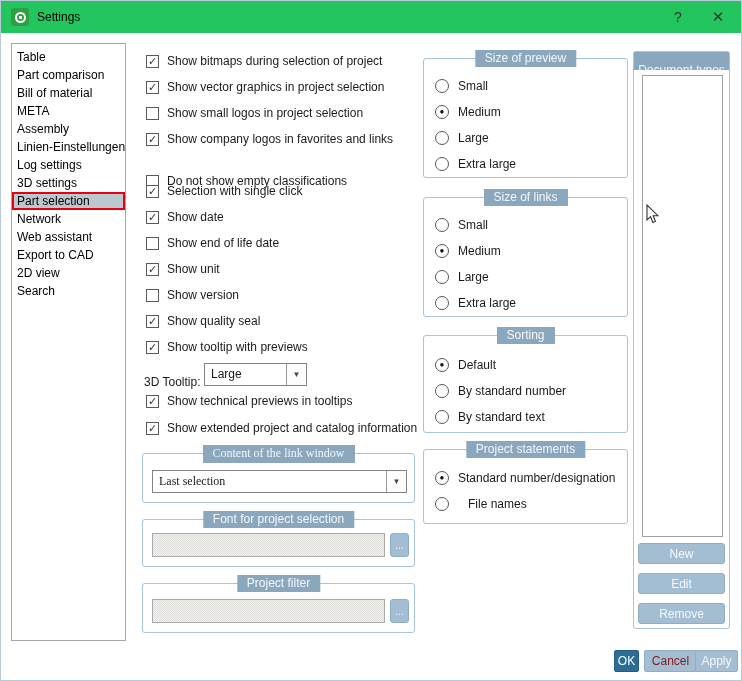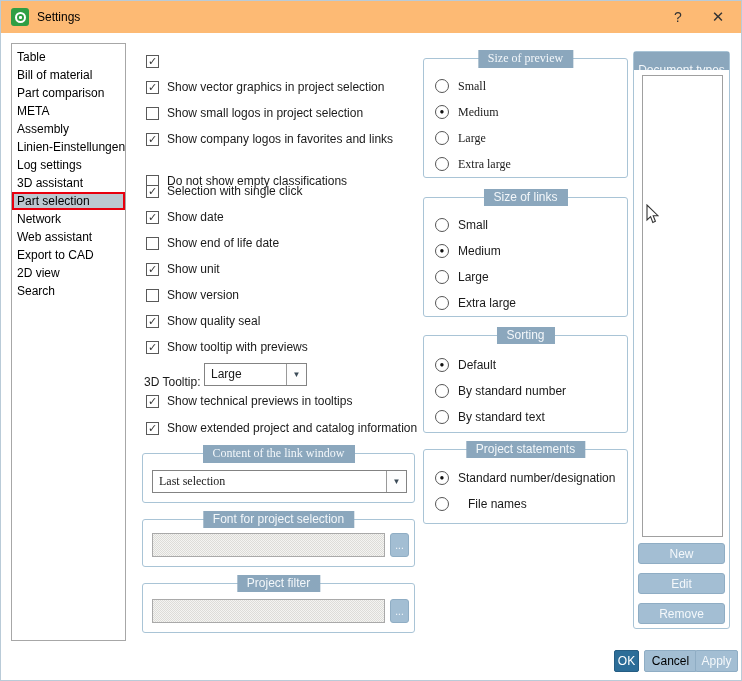--- a/index.html
+++ b/index.html
@@ -5,21 +5,21 @@
   * { margin:0; padding:0; box-sizing:border-box; }
   html,body { background:#fff; }
   body { font-family:"Liberation Sans", sans-serif; font-size:12px; color:#1a1a1a; }
 
   #window {
     position:relative; width:742px; height:681px; background:#ffffff;
     border:1px solid #b9cbd8; overflow:hidden;
   }
 
   
-  .titlebar { position:absolute; left:0; top:0; width:100%; height:32px; background:#fdba74; }
+  .titlebar { position:absolute; left:0; top:0; width:100%; height:32px; background:#22c55e; }
   .app-icon { position:absolute; left:10px; top:7px; width:18px; height:18px; background:#2f9e44;
     border-radius:3px; display:flex; align-items:center; justify-content:center; }
   .app-icon .ring { width:11px; height:11px; border:2px solid #ffffff; border-radius:50%;
     position:relative; }
   .app-icon .ring:after { content:""; position:absolute; left:2px; top:2px; width:3px; height:3px;
     background:#fff; border-radius:1px; }
   .win-title { position:absolute; left:36px; top:9px; font-size:12px; color:#000; }
   .cap-btn { position:absolute; top:4px; width:30px; height:24px; display:flex; align-items:center;
     justify-content:center; color:#333; font-size:14px; cursor:default; }
   .cap-help { left:662px; }
@@ -75,21 +75,21 @@
   .doc-list { position:absolute; left:8px; top:23px; width:81px; height:462px;
     border:1px solid #a0a0a0; background:#fff; }
   .doc-btn { position:absolute; left:4px; width:87px; height:21px; background:#a3bed3;
     border:1px solid #8fadc4; border-radius:3px; color:#f4f8fb; font-size:12px;
     display:flex; align-items:center; justify-content:center; }
 
   
   .footer-btn { position:absolute; top:649px; height:22px; border-radius:2px; color:#fff;
     font-size:12px; display:flex; align-items:center; justify-content:center; }
   .btn-ok { left:613px; width:25px; background:#2c6d98; border:1px solid #255d83; }
-  .btn-cancel { left:643px; width:53px; background:#a3bed3; border:1px solid #8fadc4; color:#000000; }
+  .btn-cancel { left:643px; width:53px; background:#a3bed3; border:1px solid #8fadc4; color:#7f1d1d; }
   .btn-apply { left:694px; width:43px; background:#a3bed3; border:1px solid #8fadc4; color:#f4f8fb; }
 
   
   .cursor { position:absolute; left:645px; top:203px; pointer-events:none; }
 </style>
 </head>
 <body>
 
 <div id="window">
 
@@ -97,37 +97,38 @@
     <div class="app-icon">
         <div class="ring"></div>
       </div>
     <div class="win-title">Settings</div>
     <div class="cap-btn cap-help">?</div>
     <div class="cap-btn cap-close">✕</div>
   </div>
 
   <div class="sidebar">
     <div class="side-item">Table</div>
+    <div class="side-item">Part comparison</div>
     <div class="side-item">Bill of material</div>
-    <div class="side-item">Part comparison</div>
     <div class="side-item">META</div>
     <div class="side-item">Assembly</div>
     <div class="side-item">Linien-Einstellungen</div>
     <div class="side-item">Log settings</div>
-    <div class="side-item">3D assistant</div>
+    <div class="side-item">3D settings</div>
     <div class="side-item selected">Part selection</div>
     <div class="side-item">Network</div>
     <div class="side-item">Web assistant</div>
     <div class="side-item">Export to CAD</div>
     <div class="side-item">2D view</div>
     <div class="side-item">Search</div>
   </div>
 
   <div class="check-row" style="top:52px">
       <span class="cbox">✓</span>
+      <span class="check-label">Show bitmaps during selection of project</span>
     </div>
   <div class="check-row" style="top:78px">
       <span class="cbox">✓</span>
       <span class="check-label">Show vector graphics in project selection</span>
     </div>
   <div class="check-row" style="top:104px">
       <span class="cbox"></span>
       <span class="check-label">Show small logos in project selection</span>
     </div>
   <div class="check-row" style="top:130px">
@@ -195,21 +196,21 @@
     <div class="dis-field" style="left:9px; top:13px; width:233px; height:24px;"></div>
     <div class="mini-btn" style="left:247px; top:13px; width:19px; height:24px;">...</div>
   </div>
 
   <div class="gbox" style="left:141px; top:582px; width:273px; height:50px;">
     <div class="gtitle">Project filter</div>
     <div class="dis-field" style="left:9px; top:15px; width:233px; height:24px;"></div>
     <div class="mini-btn" style="left:247px; top:15px; width:19px; height:24px;">...</div>
   </div>
 
-  <div class="gbox" style="left:422px; top:57px; width:205px; height:120px;font-family:Liberation Serif, serif;">
+  <div class="gbox" style="left:422px; top:57px; width:205px; height:120px;">
     <div class="gtitle">Size of preview</div>
     <div class="radio-row" style="left:11px; top:19px;">
         <span class="radio">
           <span></span>
         </span>
         <span>Small</span>
       </div>
     <div class="radio-row" style="left:11px; top:45px;">
         <span class="radio">
           <span>●</span>

